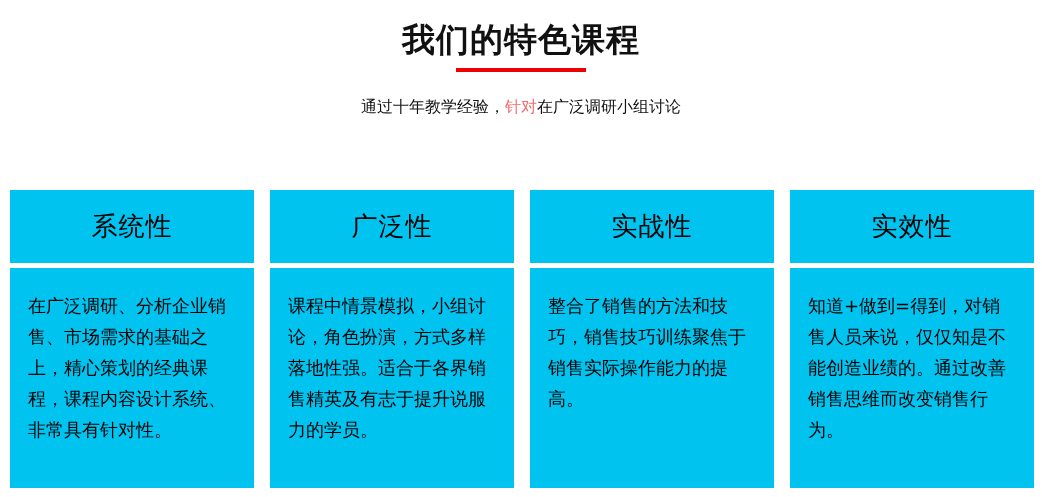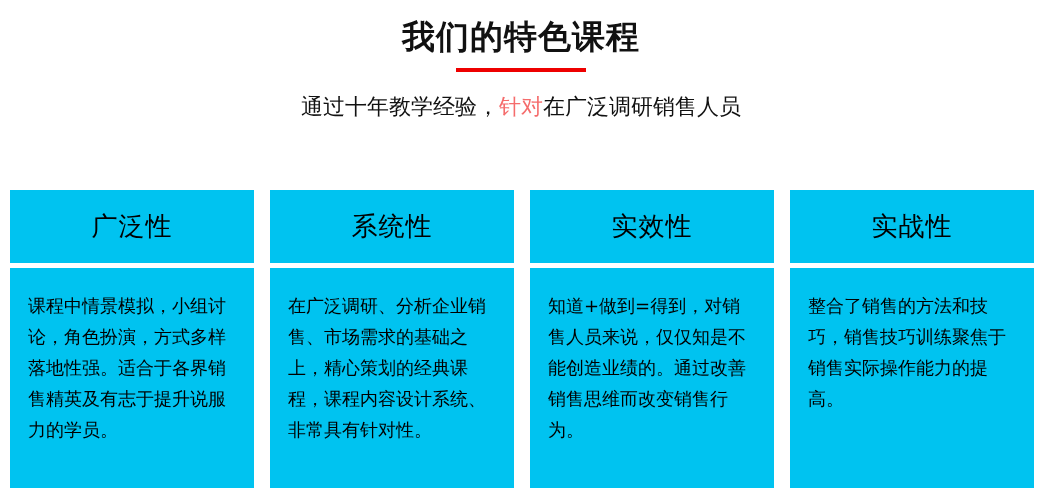--- a/index.html
+++ b/index.html
@@ -21,34 +21,33 @@
   }
   .section-title {
     margin: 0;
     padding-top: 21px;
     text-align: center;
     font-size: 33px;
     line-height: 38px;
     font-weight: 700;
     color: var(--text-dark, #111111);
     letter-spacing: 1px;
-    font-family: Liberation Mono, monospace;
   }
   .title-underline {
     width: 130px;
     height: 4px;
     margin: 9px auto 0 auto;
     background: var(--underline-red, #ee0000);
   }
   .section-subtitle {
     margin: 0;
     margin-top: 20px;
     display: flex;
     justify-content: center;
-    font-size: 22px;
+    font-size: 16px;
     line-height: 30px;
     font-weight: 400;
     color: var(--text-dark, #111111);
   }
   .section-subtitle .hl {
     color: var(--highlight-red, #f56c6c);
   }
   .cards {
     position: absolute;
     top: 190px;
@@ -96,43 +95,43 @@
 <div class="section">
 
   <h2 class="section-title">我们的特色课程</h2>
 
   <div class="title-underline"></div>
 
   <p class="section-subtitle">
       <span>通过十年教学经验，</span>
       <span class="hl">针对</span>
       <span>在广泛调研</span>
-      <span>销售人员</span>
+      <span>小组讨论</span>
     </p>
 
   <div class="cards">
+
+    <div class="card">
+      <div class="card-header">系统性</div>
+      <div class="card-divider"></div>
+      <div class="card-body">在广泛调研、分析企业销售、市场需求的基础之上，精心策划的经典课程，课程内容设计系统、非常具有针对性。</div>
+    </div>
 
     <div class="card">
       <div class="card-header">广泛性</div>
       <div class="card-divider"></div>
       <div class="card-body">课程中情景模拟，小组讨论，角色扮演，方式多样落地性强。适合于各界销售精英及有志于提升说服力的学员。</div>
     </div>
 
     <div class="card">
-      <div class="card-header">系统性</div>
+      <div class="card-header">实战性</div>
       <div class="card-divider"></div>
-      <div class="card-body">在广泛调研、分析企业销售、市场需求的基础之上，精心策划的经典课程，课程内容设计系统、非常具有针对性。</div>
+      <div class="card-body">整合了销售的方法和技巧，销售技巧训练聚焦于销售实际操作能力的提高。</div>
     </div>
 
     <div class="card">
       <div class="card-header">实效性</div>
       <div class="card-divider"></div>
       <div class="card-body">知道+做到=得到，对销售人员来说，仅仅知是不能创造业绩的。通过改善销售思维而改变销售行为。</div>
     </div>
 
-    <div class="card">
-      <div class="card-header">实战性</div>
-      <div class="card-divider"></div>
-      <div class="card-body">整合了销售的方法和技巧，销售技巧训练聚焦于销售实际操作能力的提高。</div>
-    </div>
-
   </div>
 </div>
 
 </body></html>

